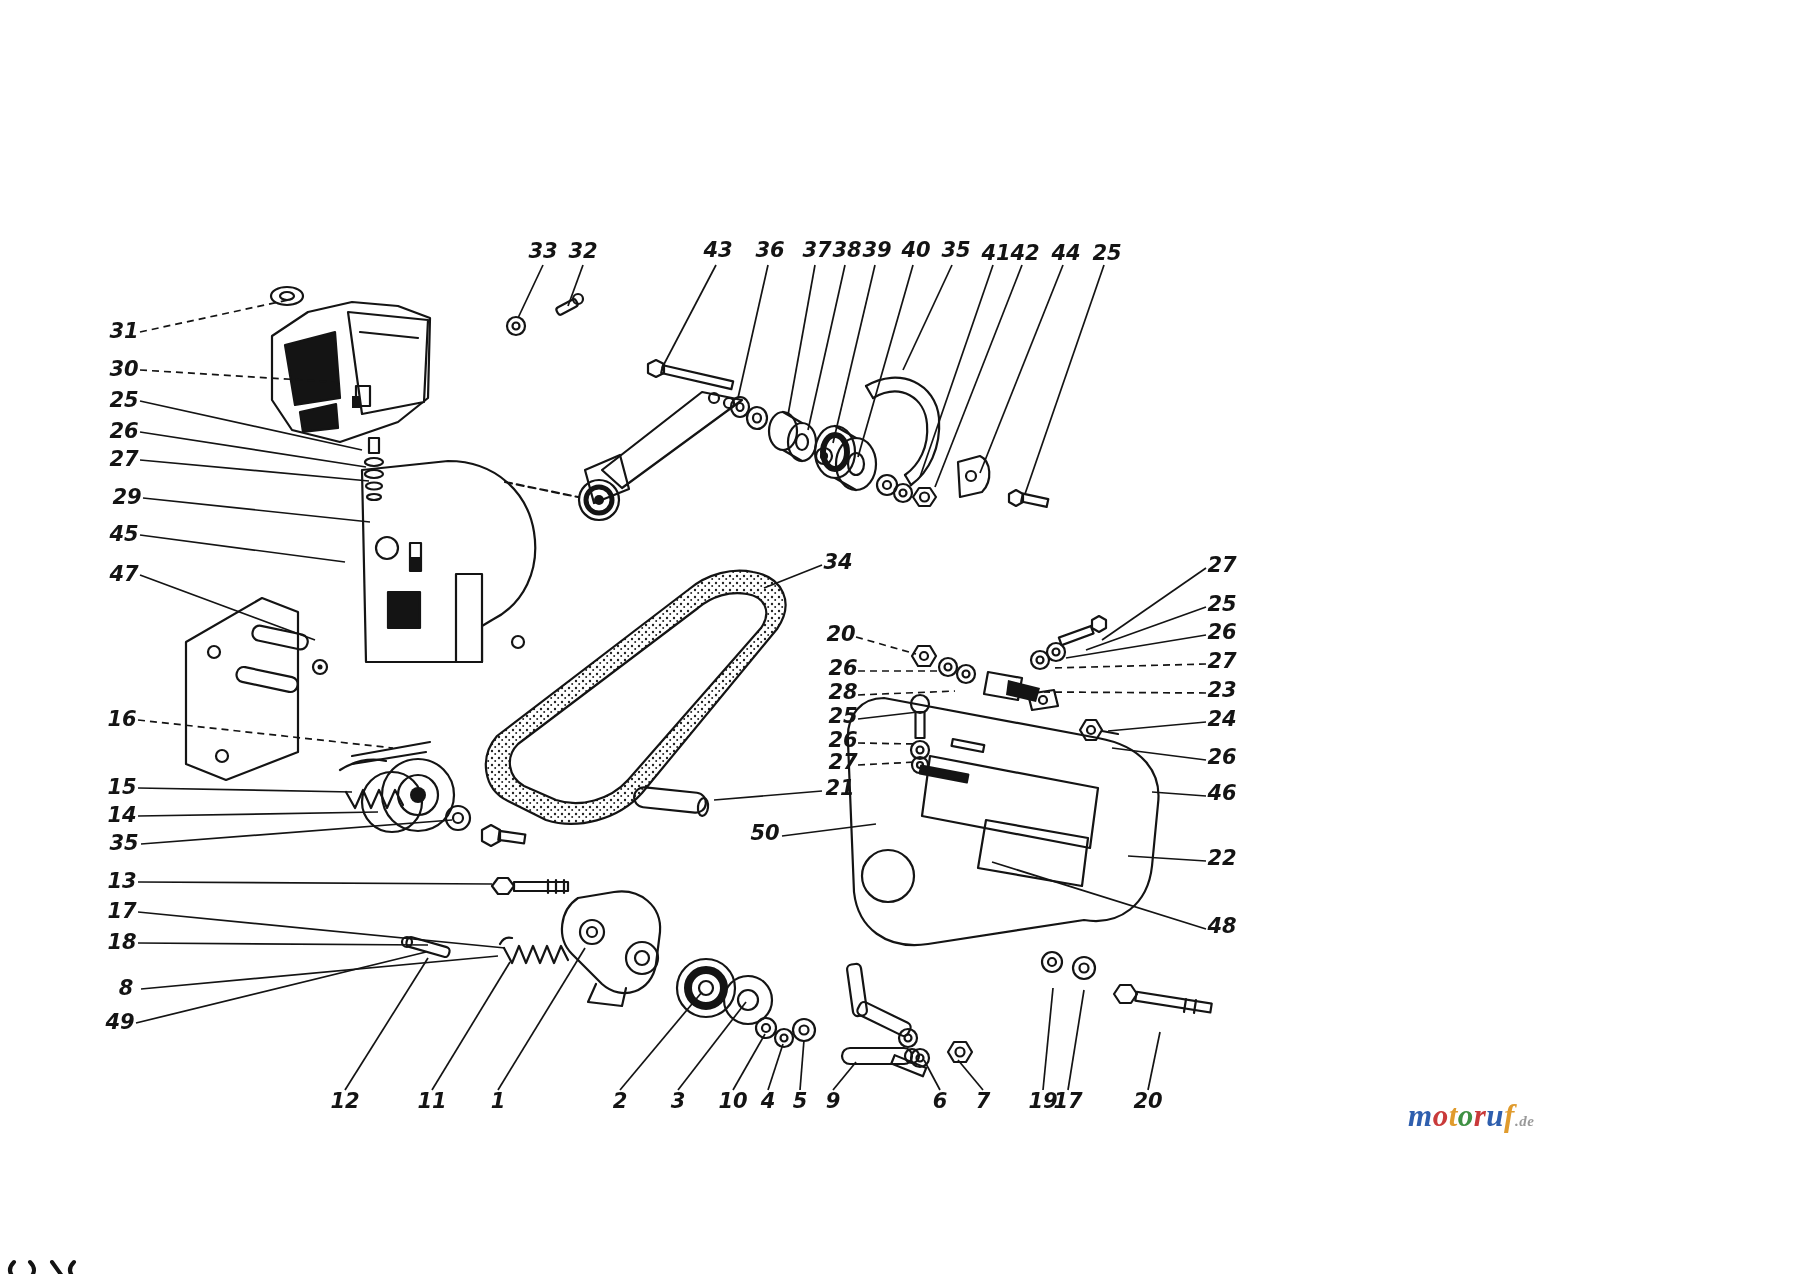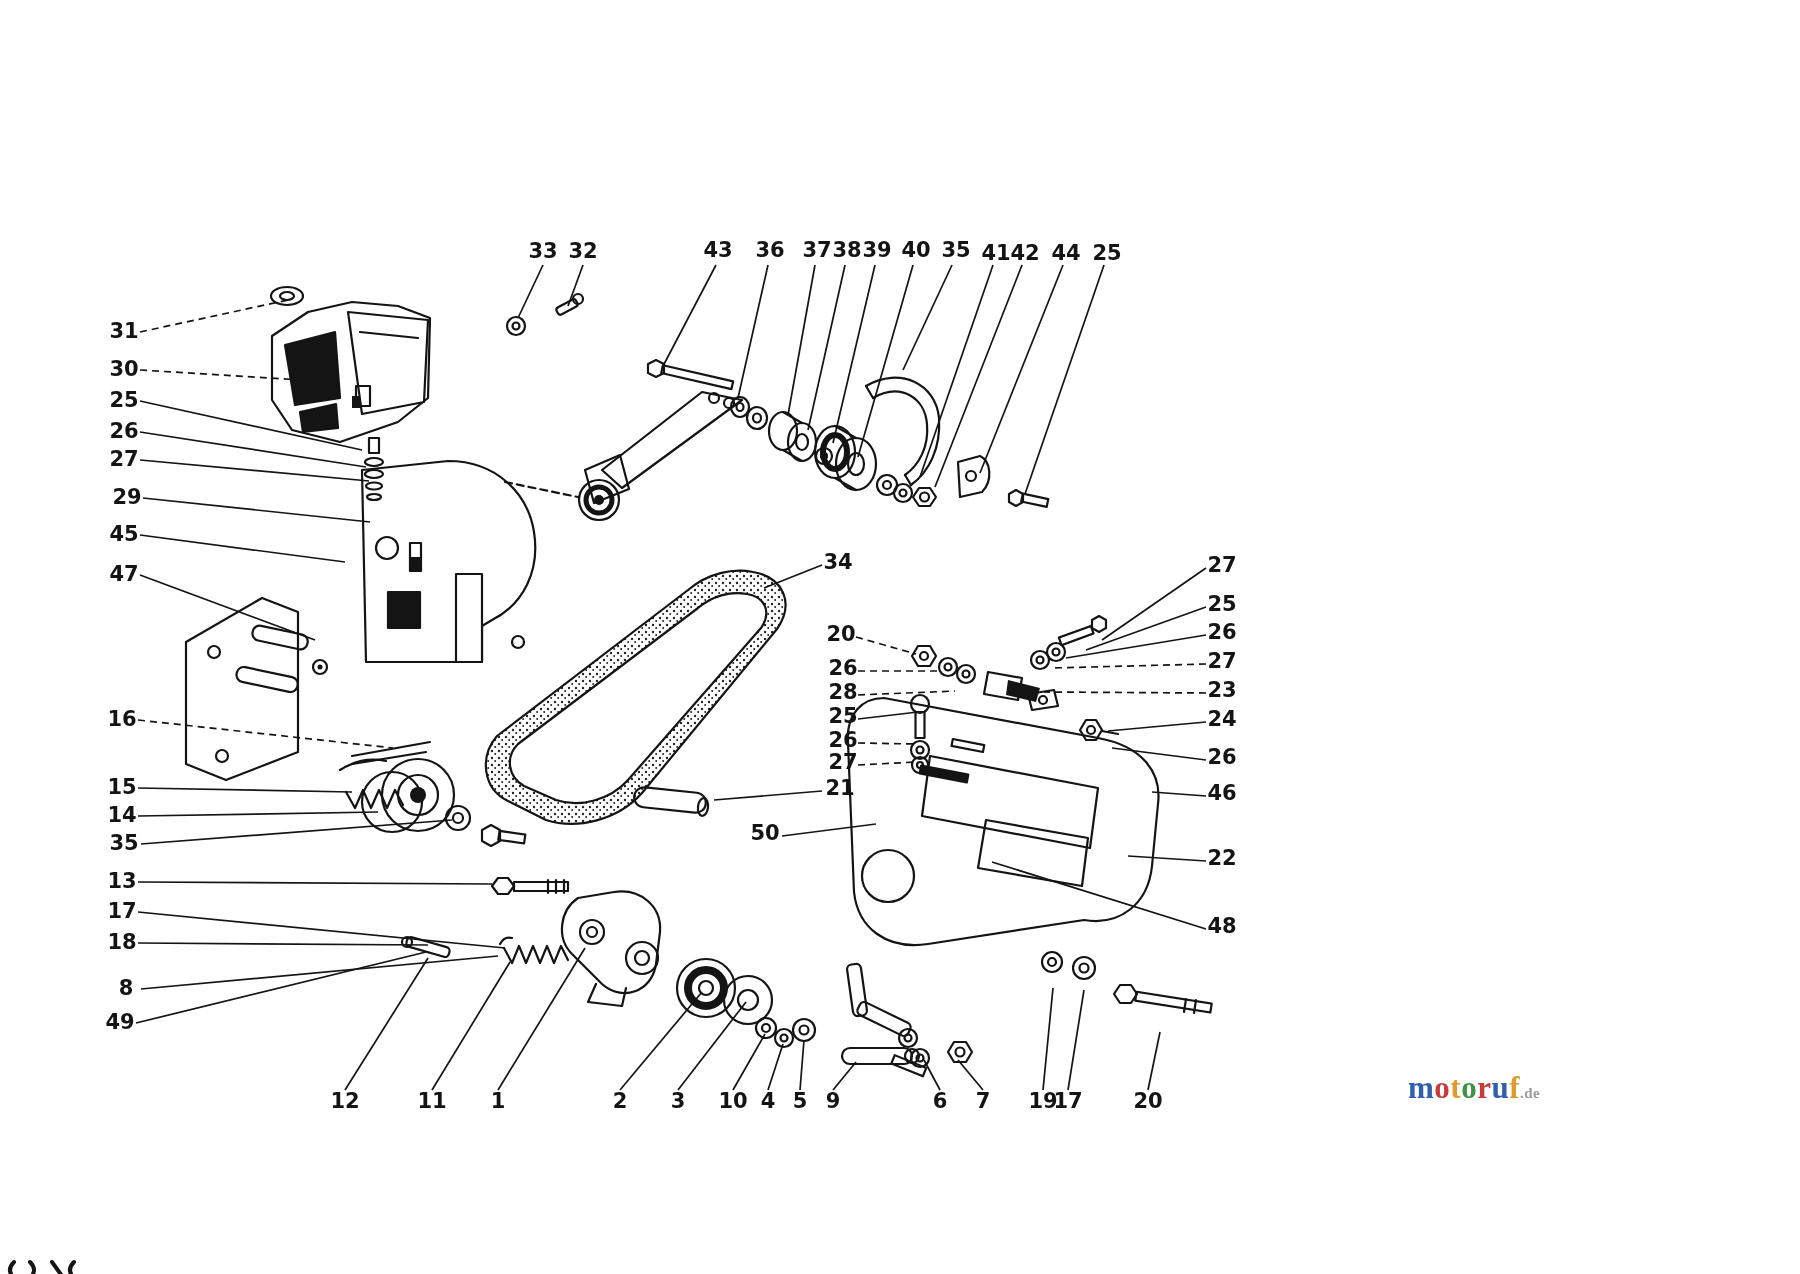--- a/index.html
+++ b/index.html
@@ -1,27 +1,27 @@
 <!DOCTYPE html>
 <html><head>
 <meta charset="utf-8">
 <style>
   html,body{margin:0;padding:0;background:#ffffff;}
   .stage{
     position:relative;width:1586px;height:1274px;background:#ffffff;
-    overflow:hidden;font-family:"DejaVu Sans",sans-serif;
+    overflow:hidden;font-family:"DejaVu Sans",sans-serif;font-style:italic;
   }
   .stage svg{position:absolute;left:0;top:0;}
   text.part-num{
     font-family:"DejaVu Sans",sans-serif;font-weight:bold;font-size:21px;
     fill:#141414;text-anchor:middle;
   }
   #leader-layer line{stroke:#141414;stroke-width:1.7;}
   .watermark{
-    position:absolute;left:1408px;top:1070px;
+    position:absolute;left:1408px;top:1098px;
     font-family:"Liberation Serif",serif;font-weight:bold;font-size:31px;
     letter-spacing:0.5px;white-space:nowrap;
   }
   .watermark .wm-de{font-size:15px;font-weight:bold;vertical-align:baseline;}
 </style>
 </head>
 <body>
 
 <div class="stage">
 

